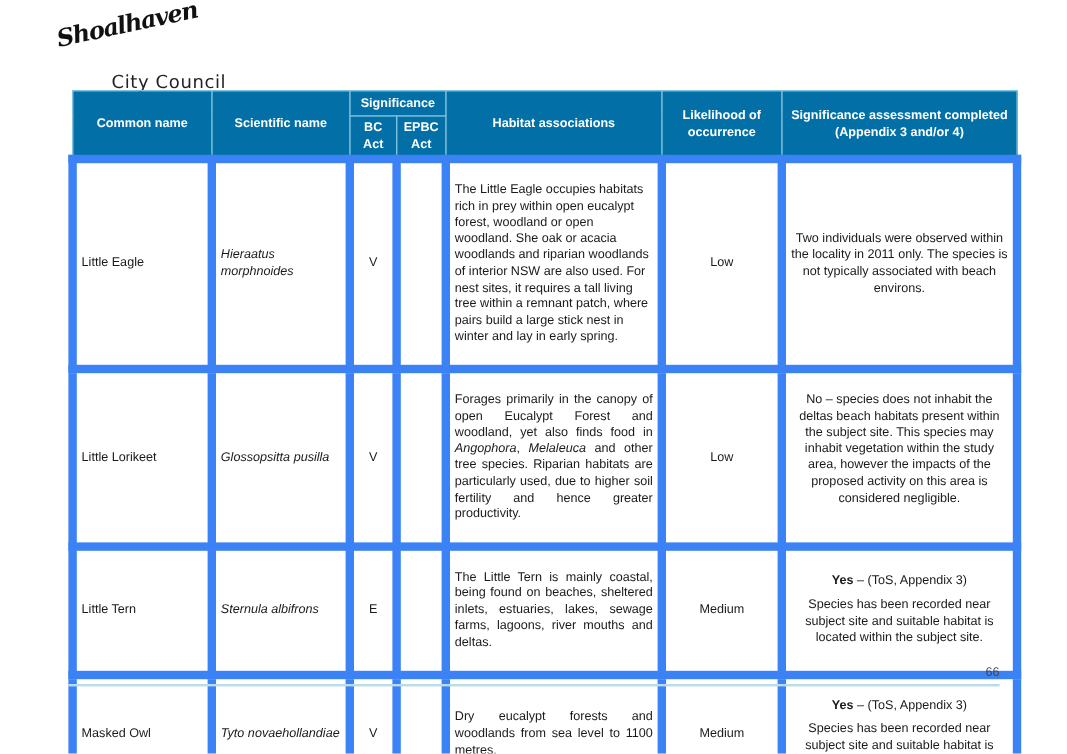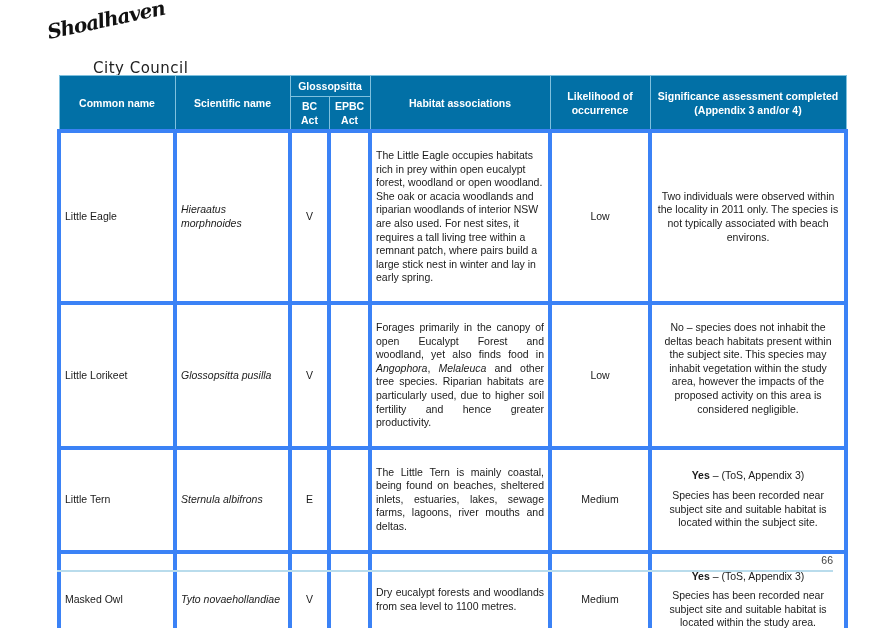--- a/index.html
+++ b/index.html
@@ -2,21 +2,21 @@
 <html><head>
 <meta charset="utf-8">
 <style>
   html, body { margin: 0; padding: 0; background: #ffffff; }
   body { width: 889px; height: 628px; position: relative; overflow: hidden; font-family: "Liberation Sans", sans-serif; color: #1a1a1a; }
   .logo { position: absolute; left: 50px; top: 20px; width: 140px; height: 45px; }
   .logo .brand { position: absolute; left: 0; top: 0; font-family: "DejaVu Serif", serif; font-style: italic; font-weight: bold; font-size: 20px; letter-spacing: -1px; color: #111; transform: rotate(-12deg); transform-origin: left bottom; }
   .logo .sub { position: absolute; left: 43px; top: 39px; font-family: "DejaVu Sans", sans-serif; font-size: 15px; color: #222; letter-spacing: 0.5px; }
   table.species { position: absolute; left: 57px; top: 75px; border-collapse: collapse; table-layout: fixed; width: 787px; font-size: 10.5px; line-height: 13.6px; }
   table.species th { background: #0270a6; color: #ffffff; font-weight: bold; text-align: center; border: 1px solid #7fc1de; padding: 2px 4px; font-size: 10.5px; line-height: 14px; }
-  table.species td { border: 4px solid #3b82f6; padding: 16px 4px; vertical-align: middle; }
+  table.species td { border: 7px solid #3b82f6; padding: 16px 4px; vertical-align: middle; }
   td.center { text-align: center; }
   td.just { text-align: justify; vertical-align: top; }
   td.sig { vertical-align: middle; }
   .italic { font-style: italic; }
   .sig p { margin: 0; text-align: center; }
   .sig p + p { margin-top: 6px; }
   .footer-line { position: absolute; left: 57px; top: 570px; width: 776px; height: 2px; background: #b9dcec; }
   .page-num { position: absolute; left: 800px; top: 554px; width: 33px; text-align: right; font-size: 10.5px; color: #444; }
 </style>
 </head>
@@ -34,21 +34,21 @@
     <col style="width:39px">
     <col style="width:41px">
     <col style="width:180px">
     <col style="width:100px">
     <col style="width:196px">
   </colgroup>
   <thead>
     <tr style="height:21px">
       <th rowspan="2">Common name</th>
       <th rowspan="2">Scientific name</th>
-      <th colspan="2">Glossopsitta</th>
+      <th colspan="2">Significance</th>
       <th rowspan="2">Habitat associations</th>
       <th rowspan="2">Likelihood of occurrence</th>
       <th rowspan="2">Significance assessment completed (Appendix 3 and/or 4)</th>
     </tr>
     <tr style="height:33px">
       <th>BC Act</th>
       <th>EPBC Act</th>
     </tr>
   </thead>
   <tbody>

